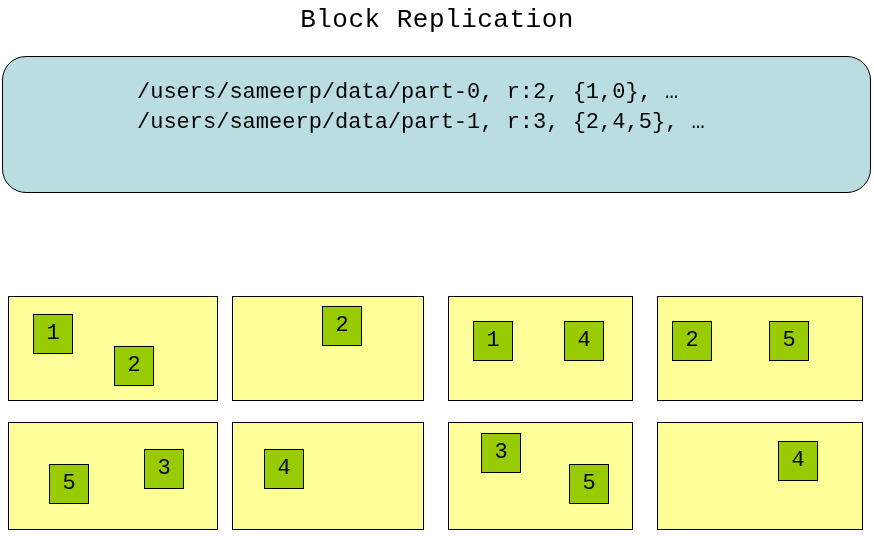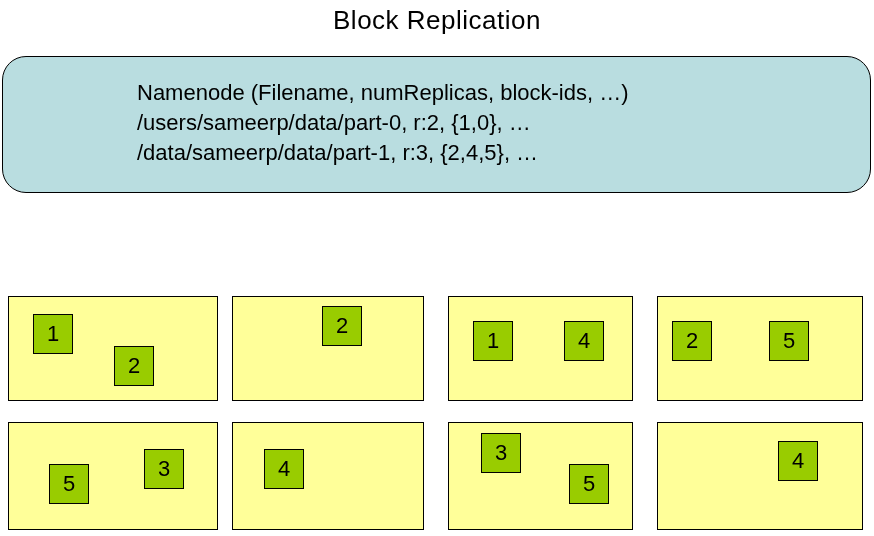--- a/index.html
+++ b/index.html
@@ -1,21 +1,21 @@
 <!DOCTYPE html>
 <html style="--bg: #ffffff; --namenode-fill: #b9dde0; --datanode-fill: #ffff99; --block-fill: #99cc00; --border: #000000; --text: #000000;"><head>
 <meta charset="utf-8">
 <style>
   html, body { margin: 0; padding: 0; background: #ffffff; }
   .page {
     position: relative;
     width: 874px;
     height: 536px;
     background: var(--bg, #ffffff);
-    font-family: Liberation Sans, sans-serif;
+    font-family: Liberation Mono, monospace;
     color: var(--text, #000000);
     overflow: hidden;
   }
   .title {
     position: absolute;
     top: 5px; left: 0;
     width: 100%;
     text-align: center;
     font-size: 26px;
     letter-spacing: 0.5px;
@@ -71,23 +71,22 @@
 </style>
 </head>
 <body>
 
 <div class="page">
 
   <div class="title">Block Replication</div>
 
   <div class="namenode">
     <div class="nn-text">
-      <div>Namenode (Filename, numReplicas, block-ids, …)</div>
       <div>/users/sameerp/data/part-0, r:2, {1,0}, …</div>
-      <div>/data/sameerp/data/part-1, r:3, {2,4,5}, …</div>
+      <div>/users/sameerp/data/part-1, r:3, {2,4,5}, …</div>
     </div>
   </div>
 
 
   <div class="dn-grid">
       <div class="datanode" style="left: 8px; top: 296px; width: 210px; height: 105px;">
         <div class="block" style="left: 24px; top: 17px;">1</div>
         <div class="block" style="left: 105px; top: 49px;">2</div>
       </div>
       <div class="datanode" style="left: 232px; top: 296px; width: 192px; height: 105px;">

